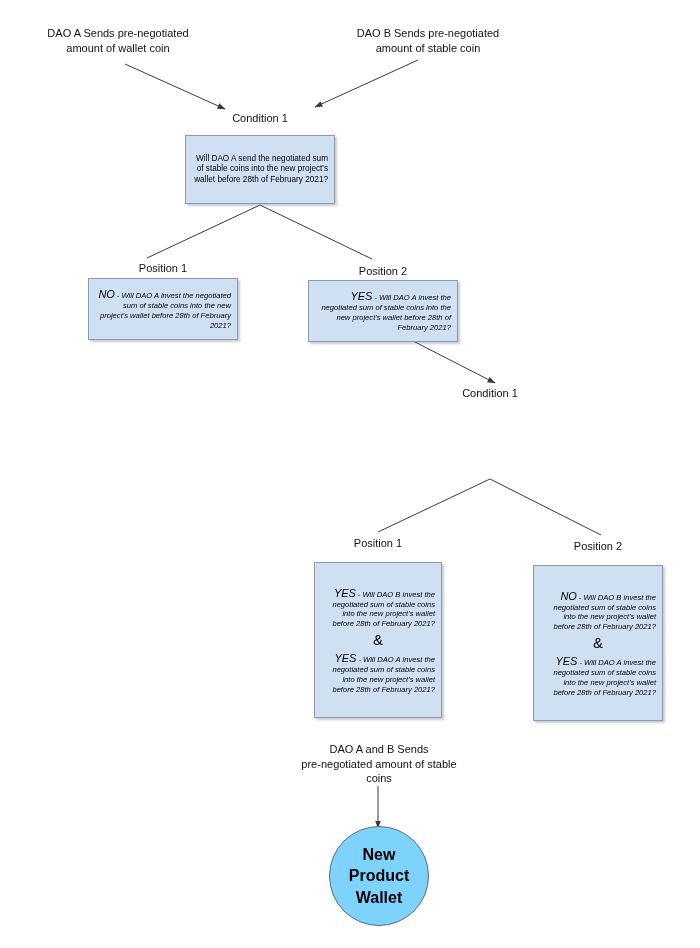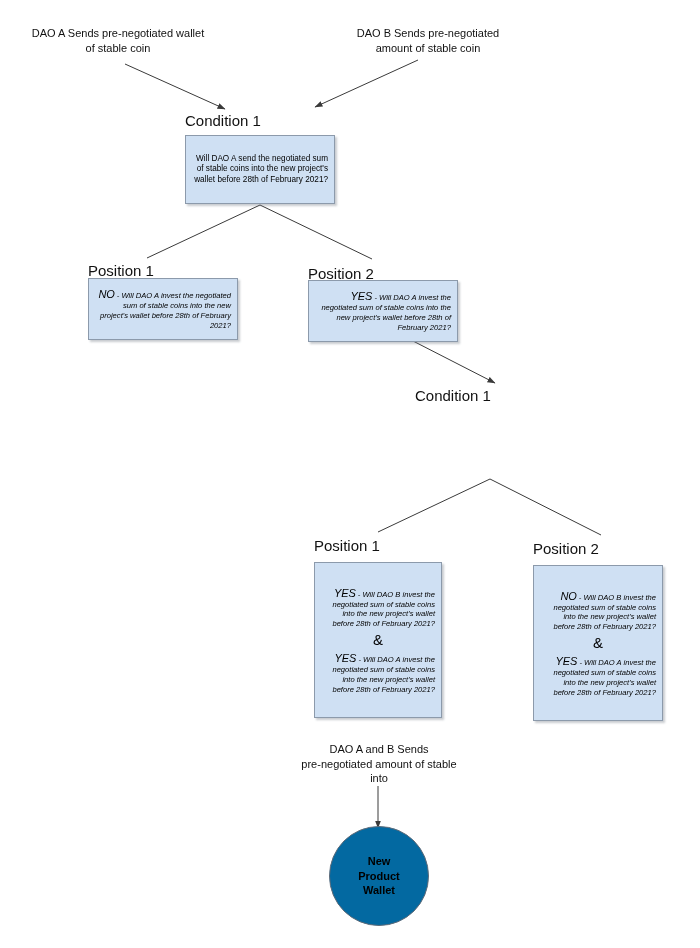--- a/index.html
+++ b/index.html
@@ -56,43 +56,43 @@
     font-size: 11px;
     letter-spacing: -0.1px;
   }
   .amp {
     font-size: 15px;
     line-height: 1.5;
     margin: 1px 0 1px 0;
   }
   .caption {
     position: absolute;
-    font-size: 15px;
+    font-size: 11px;
     color: #111111;
-    text-align: left;
+    text-align: center;
     white-space: pre-line;
     line-height: 1.3;
   }
   .free-label {
     position: absolute;
     font-size: 11px;
     color: #111111;
     text-align: center;
     line-height: 1.32;
   }
   .circle-node {
     position: absolute;
     border-radius: 50%;
-    background: #0369a1;
+    background: #7dd3fc;
     border: 1px solid #5e6a78;
     display: flex;
     align-items: center;
     justify-content: center;
     text-align: center;
-    font-size: 11px;
+    font-size: 16px;
     font-weight: bold;
     line-height: 1.35;
     color: #000000;
   }
 </style>
 </head>
 <body>
 
 <div id="canvas">
 
@@ -114,21 +114,21 @@
     <line x1="413" y1="341" x2="495" y2="383" stroke="#3a3a3a" stroke-width="1" marker-end="url(#arrow)"></line>
 
     <line x1="490" y1="479" x2="378" y2="532" stroke="#3a3a3a" stroke-width="1"></line>
 
     <line x1="490" y1="479" x2="601" y2="535" stroke="#3a3a3a" stroke-width="1"></line>
 
     <line x1="378" y1="786" x2="378" y2="828" stroke="#3a3a3a" stroke-width="1" marker-end="url(#arrow)"></line>
   </svg>
 
   <div class="free-label" style="left:28px; top:26px; width:180px;">DAO A Sends pre-negotiated
-wallet of stable coin</div>
+amount of wallet coin</div>
 
   <div class="free-label" style="left:338px; top:26px; width:180px;">DAO B Sends pre-negotiated
 amount of stable coin</div>
 
   <div class="caption" style="left:185px; top:111px; width:150px;">Condition 1</div>
 
   <div class="node" style="left:185px; top:135px; width:150px; height:69px;">
     <p class="cond-text">Will DAO A send  the negotiated sum of stable coins into the new project's wallet before 28th of February 2021?</p>
   </div>
 
@@ -176,21 +176,21 @@
     </p>
     <p class="amp">&amp;</p>
     <p class="pos-text">
       <span class="lead">YES</span>
       <span>- Will DAO A invest the negotiated sum of stable coins into the new project's wallet before 28th of February 2021?</span>
     </p>
   </div>
 
   <div class="free-label" style="left:288px; top:742px; width:182px; white-space:pre-line;">DAO A and B Sends
 pre-negotiated amount of stable
-into</div>
+coins</div>
 
   <div class="circle-node" style="left:329px; top:826px; width:98px; height:98px;">
     <span style="white-space:pre-line;">New
 Product
 Wallet</span>
   </div>
 
 </div>
 
 </body></html>

